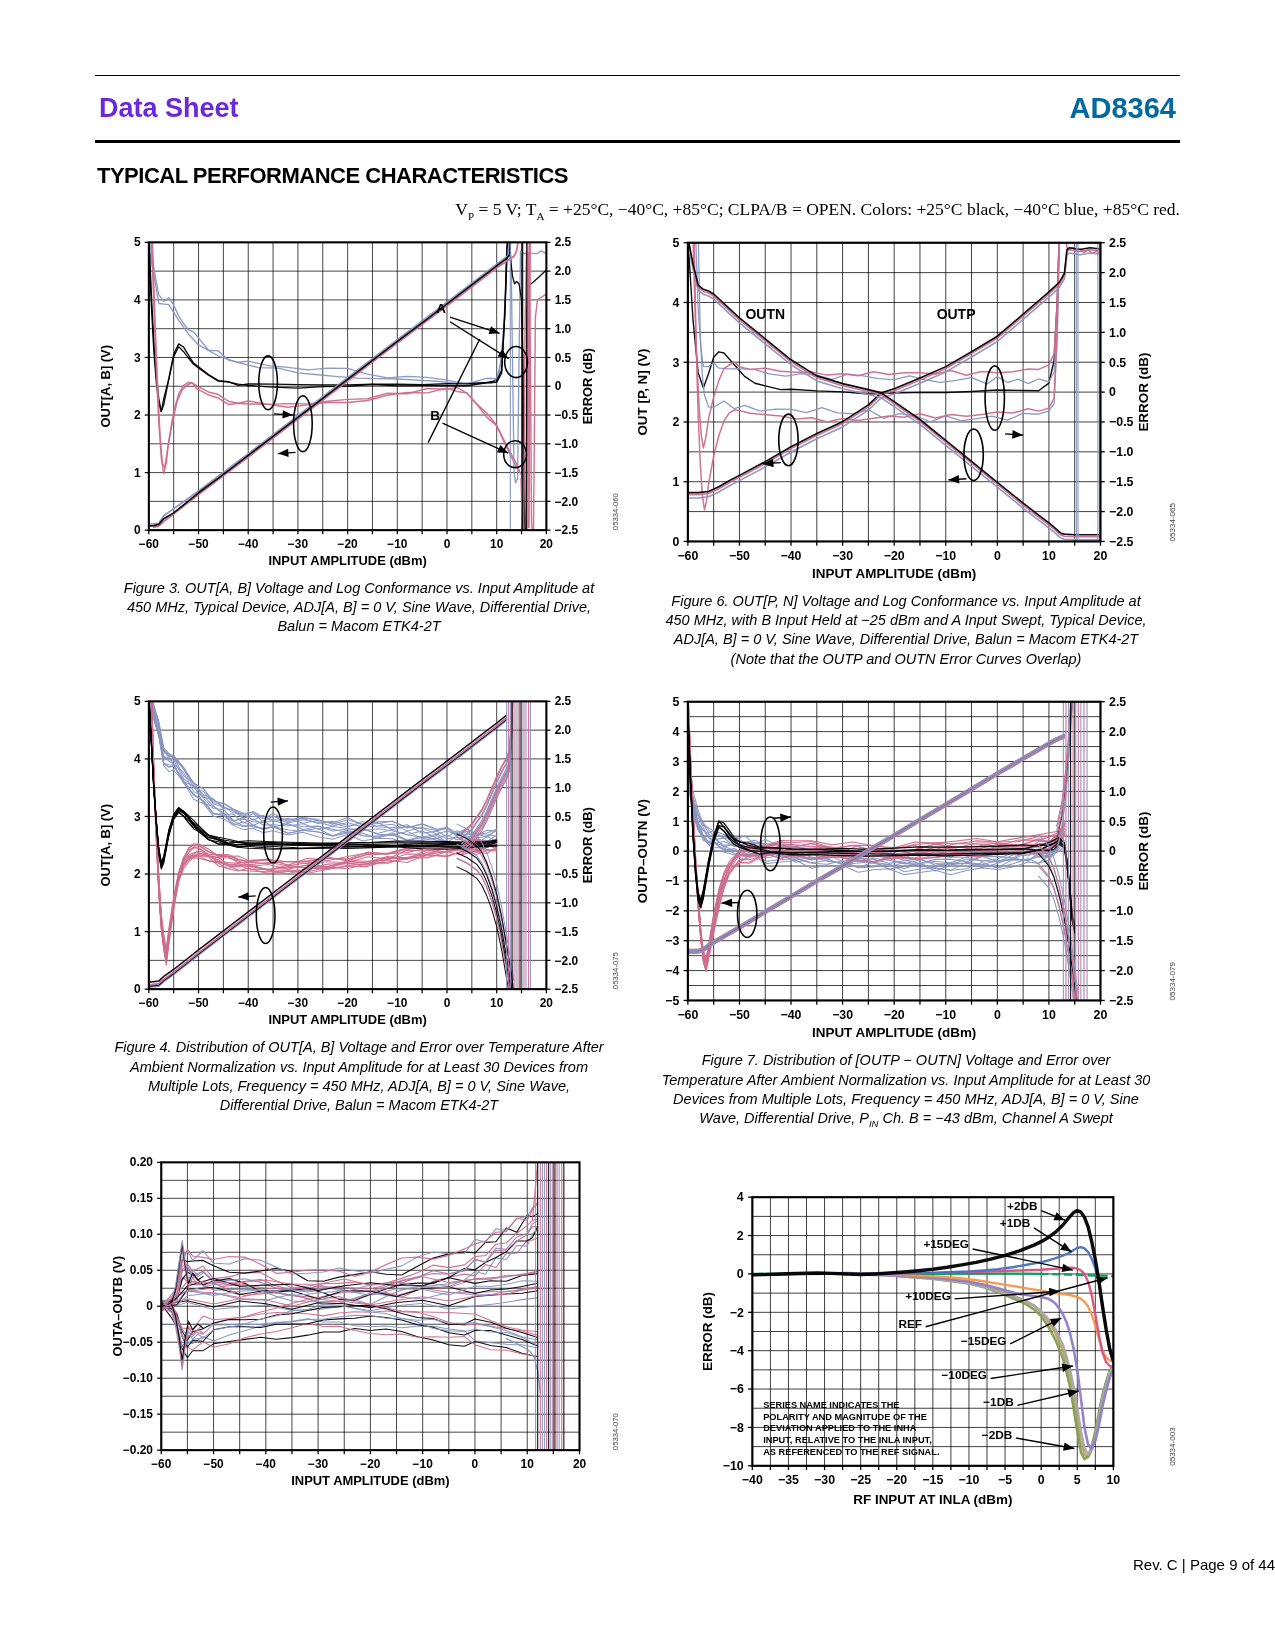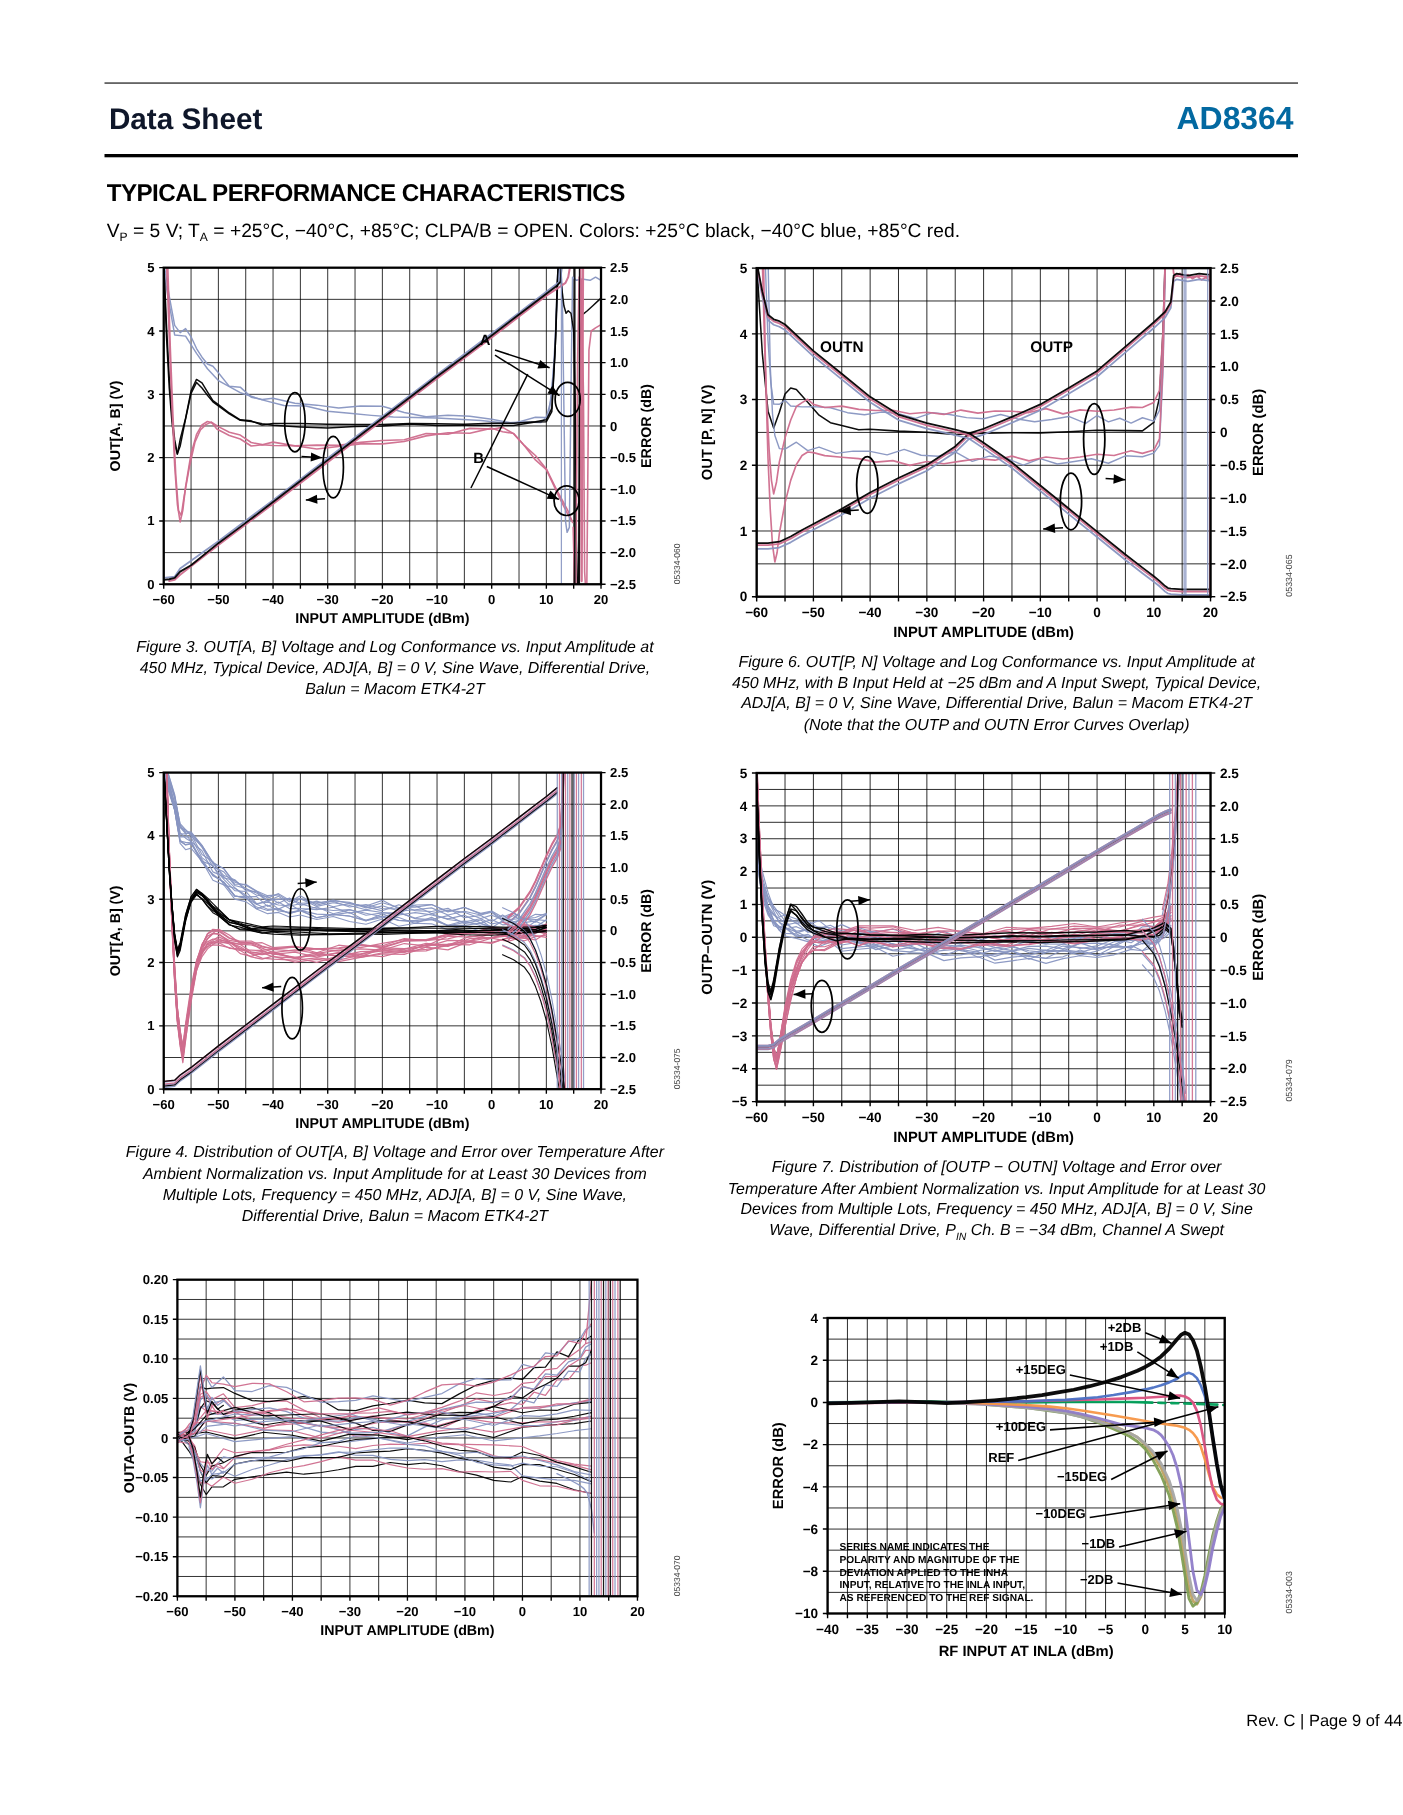--- a/index.html
+++ b/index.html
@@ -1,22 +1,22 @@
 <!DOCTYPE html>
 <html><head>
 <meta charset="utf-8">
 <style>
   html,body{margin:0;padding:0;background:#fff;}
   body{width:1275px;height:1650px;position:relative;font-family:"Liberation Sans",sans-serif;color:#000;}
   .page{padding:75px 95px 0 95px;}
   .hdr{display:flex;justify-content:space-between;align-items:center;border-top:1.5px solid #000;border-bottom:3.5px solid #000;height:64px;padding:0 4px;}
-  .hdr .dt{color:#0f172a;font-size:27px;font-weight:bold;}
+  .hdr .dt{color:#6d28d9;font-size:27px;font-weight:bold;}
   .hdr .pn{color:#0369a1;font-size:29px;font-weight:bold;}
   .title{font-size:22px;font-weight:bold;letter-spacing:-0.5px;margin:20px 0 10px 2px;}
-  .cond{font-family:Liberation Sans, sans-serif;font-size:17.5px;margin:0 0 10px 2px;}
+  .cond{font-family:Liberation Serif, serif;font-size:17.5px;margin:0 0 10px 2px;text-align:right;}
   .cond sub{font-size:11px;}
   .figgrid{display:grid;grid-template-columns:528px 548px;column-gap:9px;}
   .fig{margin-bottom:10px;}
   .chart{width:100%;}
   .chart svg{display:block;width:100%;height:auto;}
   svg text{font-family:"Liberation Sans",sans-serif;}
   .caption{font-style:italic;font-size:14.5px;line-height:1.32;text-align:center;margin:4px auto 12px auto;max-width:492px;}
   .caption sub{font-size:9.5px;}
   .footer{position:absolute;top:1556px;left:0;width:100%;text-align:right;font-size:15px;}
 </style>
@@ -698,21 +698,21 @@
               <ellipse cx="128.8" cy="142.328" rx="9" ry="25" stroke="#000" stroke-width="1.5" fill="none"></ellipse>
               <line x1="131.2" y1="118.42" x2="148" y2="117.308" stroke="#000" stroke-width="1.3"></line>
               <polygon points="148,117.308 137.7576503583206,113.9771932182143 138.28601799617306,121.95972587641685" fill="#000"></polygon>
               <ellipse cx="107.19999999999999" cy="207.38" rx="9" ry="22" stroke="#000" stroke-width="1.5" fill="none"></ellipse>
               <line x1="100" y1="196.81599999999997" x2="83.2" y2="197.372" stroke="#000" stroke-width="1.3"></line>
               <polygon points="83.2,197.372 93.32683653453817,201.0390399238 93.06221950694142,193.04341750720815" fill="#000"></polygon>
             </g>
             <text x="0" y="0" text-anchor="start" font-size="7.5" font-weight="normal" fill="#444" transform="translate(505 288) rotate(-90)">05334-079</text>
           </svg>
         </div>
-      <div class="caption"><span>Figure 7. Distribution of [OUTP − OUTN] Voltage and Error over Temperature After Ambient Normalization vs. Input Amplitude for at Least 30 Devices from Multiple Lots, Frequency = 450 MHz, ADJ[A, B] = 0 V, Sine Wave, Differential Drive, P</span><sub>IN</sub><span> Ch. B = −34 dBm, Channel A Swept</span></div>
+      <div class="caption"><span>Figure 7. Distribution of [OUTP − OUTN] Voltage and Error over Temperature After Ambient Normalization vs. Input Amplitude for at Least 30 Devices from Multiple Lots, Frequency = 450 MHz, ADJ[A, B] = 0 V, Sine Wave, Differential Drive, P</span><sub>IN</sub><span> Ch. B = −43 dBm, Channel A Swept</span></div>
     </div>
     <div class="fig">
       <div class="chart">
           <svg viewBox="0 0 510 332">
             <g stroke="#000" stroke-width="0.7">
               <line x1="64" y1="10" x2="64" y2="288"></line>
               <line x1="89.25" y1="10" x2="89.25" y2="288"></line>
               <line x1="114.5" y1="10" x2="114.5" y2="288"></line>
               <line x1="139.75" y1="10" x2="139.75" y2="288"></line>
               <line x1="165" y1="10" x2="165" y2="288"></line>

